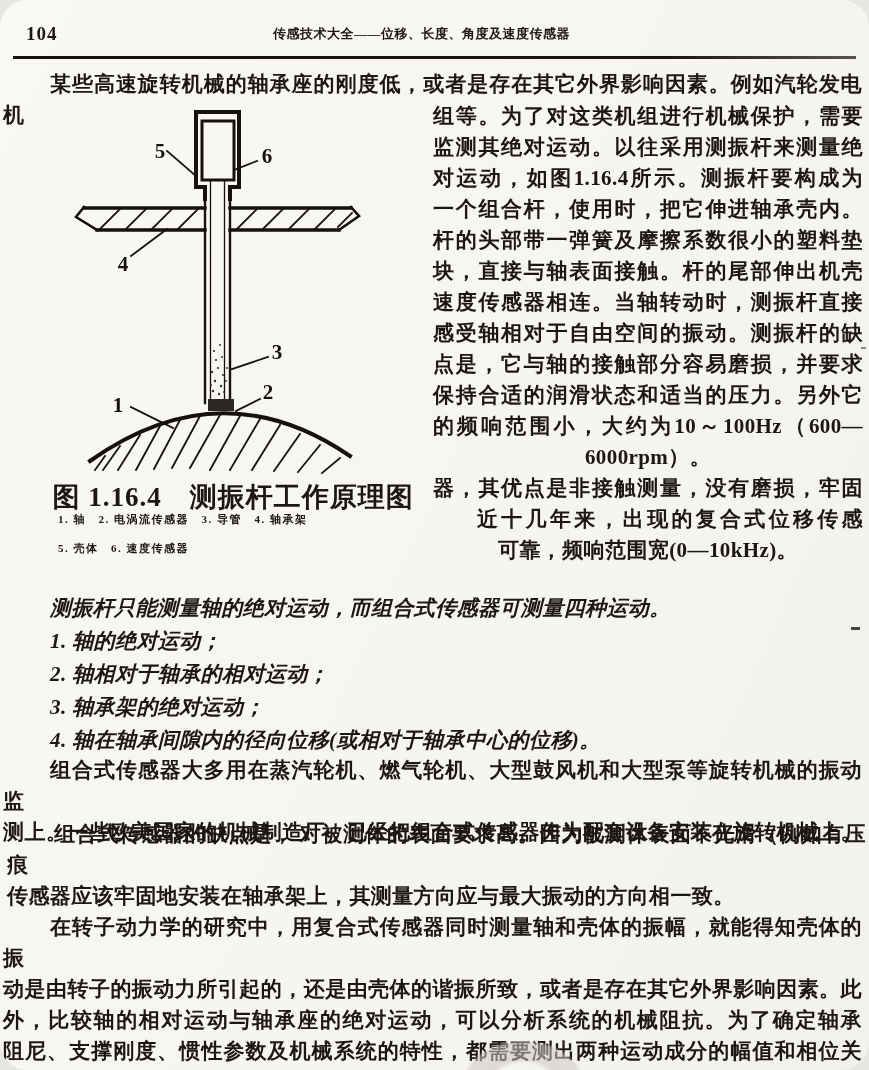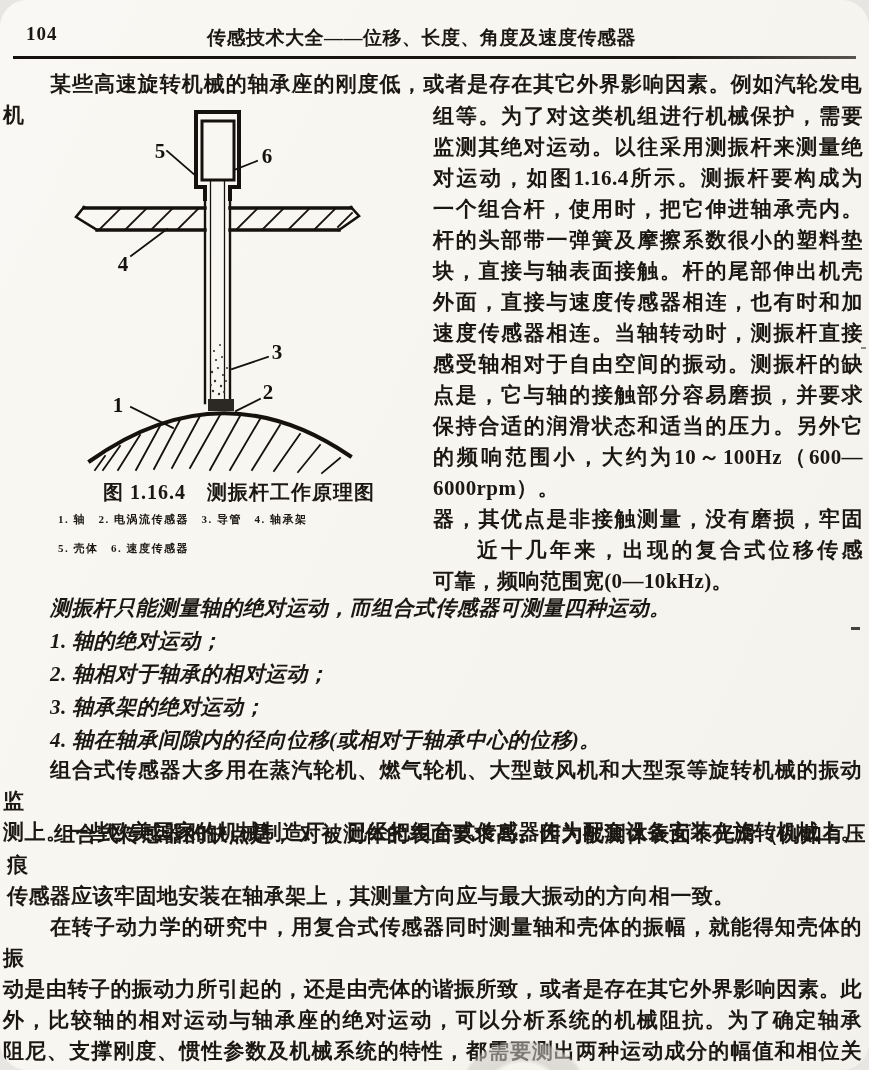--- a/index.html
+++ b/index.html
@@ -7,34 +7,34 @@
     position:relative; width:869px; height:1070px; overflow:hidden;
     background:linear-gradient(115deg,#faf8f4 0%,#f7f5f0 55%,#f3f1ec 100%);
     font-family:"Liberation Serif","DejaVu Serif",serif;
     color:#1b1713; font-weight:600;border-radius:27px;
   }
   .abs{position:absolute;}
   .ln{font-size:21px; line-height:31px; letter-spacing:.4px;}
   .just{text-align:justify; text-align-last:justify;}
   .ind{text-indent:47px;}
   #pagenum{left:26px; top:23px; font-size:19px; letter-spacing:1px;}
-  #header-title{left:0; right:26px; top:25px; text-align:center; font-size:19px; letter-spacing:.5px;}
+  #header-title{left:0; right:26px; top:25px; text-align:center; font-size:13px; letter-spacing:.5px;}
   #rule{left:13px; top:56px; width:843px; height:3px;
     background:linear-gradient(to right,#14110e 0%,#1a1713 78%,#57534d 100%);}
   #intro{left:3px; top:69px; width:859px;}
   #right-col{left:433px; top:101px; width:430px;}
-  #right-col .ln{line-height:31px;}
+  #right-col .ln{line-height:31px;text-align:center;}
   #list-block{left:3px; top:592px; width:859px;font-style:italic;}
   #list-block .ln{line-height:33px;}
   #para3{left:3px; top:755px; width:859px;}
   #para4{left:7px; top:819px; width:859px;}
   #para5{left:3px; top:912px; width:859px;}
   #figure{left:50px; top:95px; width:388px; height:478px;}
-  #fig-caption{position:absolute; left:6px; top:384px; width:100%; padding-right:22px; box-sizing:border-box;
-    text-align:center; font-size:20px; font-weight:700; letter-spacing:1px;}
+  #fig-caption{position:absolute; left:0; top:384px; width:100%; padding-right:22px; box-sizing:border-box;
+    text-align:center; font-size:27px; font-weight:700; letter-spacing:1px;}
   .legend{position:absolute; left:8px; font-size:11px; font-weight:700; letter-spacing:1.5px;}
   #fig-legend1{top:417px;}
   #fig-legend2{top:446px;}
   svg text{font-family:"Liberation Serif","DejaVu Serif",serif; font-size:21px; font-weight:700; fill:#14110e;}
   .mark{background:#46423c;}
   #watermark{left:408px; top:1005px; width:240px; height:130px; opacity:.55; pointer-events:none;
     background:radial-gradient(ellipse 95px 70px at 48% 62%, rgba(0,0,0,0) 30px, #c9c6c0 36px, #cfccc6 58px, rgba(0,0,0,0) 62px);}
 </style>
 </head>
 <body>
@@ -132,21 +132,20 @@
     <div id="fig-legend2" class="legend">5. 壳体　6. 速度传感器</div>
   </div>
 
   <div id="right-col" class="abs">
     <div class="ln just">组等。为了对这类机组进行机械保护，需要</div>
     <div class="ln just">监测其绝对运动。以往采用测振杆来测量绝</div>
     <div class="ln just">对运动，如图1.16.4所示。测振杆要构成为</div>
     <div class="ln just">一个组合杆，使用时，把它伸进轴承壳内。</div>
     <div class="ln just">杆的头部带一弹簧及摩擦系数很小的塑料垫</div>
     <div class="ln just">块，直接与轴表面接触。杆的尾部伸出机壳</div>
-    <div class="ln just">外面，直接与速度传感器相连，也有时和加</div>
     <div class="ln just">速度传感器相连。当轴转动时，测振杆直接</div>
     <div class="ln just">感受轴相对于自由空间的振动。测振杆的缺</div>
     <div class="ln just">点是，它与轴的接触部分容易磨损，并要求</div>
     <div class="ln just">保持合适的润滑状态和适当的压力。另外它</div>
     <div class="ln just">的频响范围小，大约为10～100Hz（600—</div>
     <div class="ln">6000rpm）。</div>
     <div class="ln just">器，其优点是非接触测量，没有磨损，牢固</div>
     <div class="ln just" style="text-indent:44px">近十几年来，出现的复合式位移传感</div>
     <div class="ln">可靠，频响范围宽(0—10kHz)。</div>
   </div>

